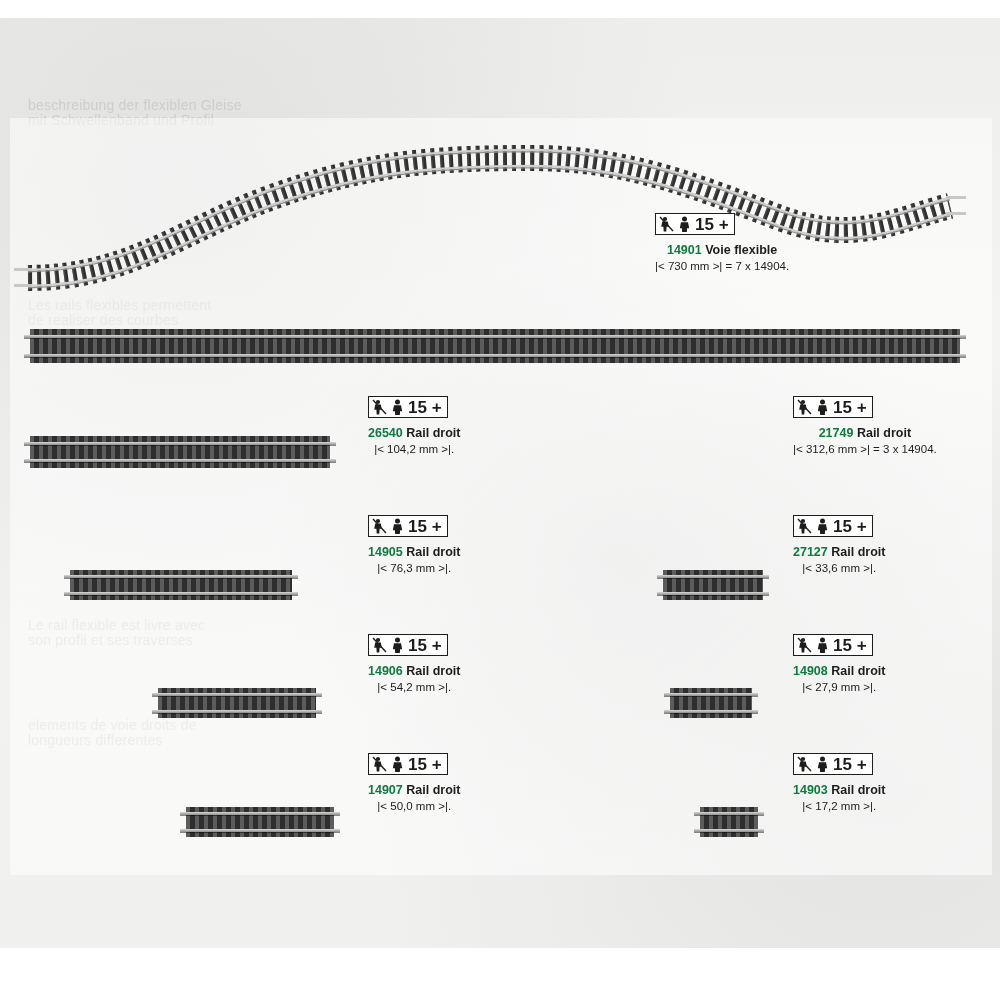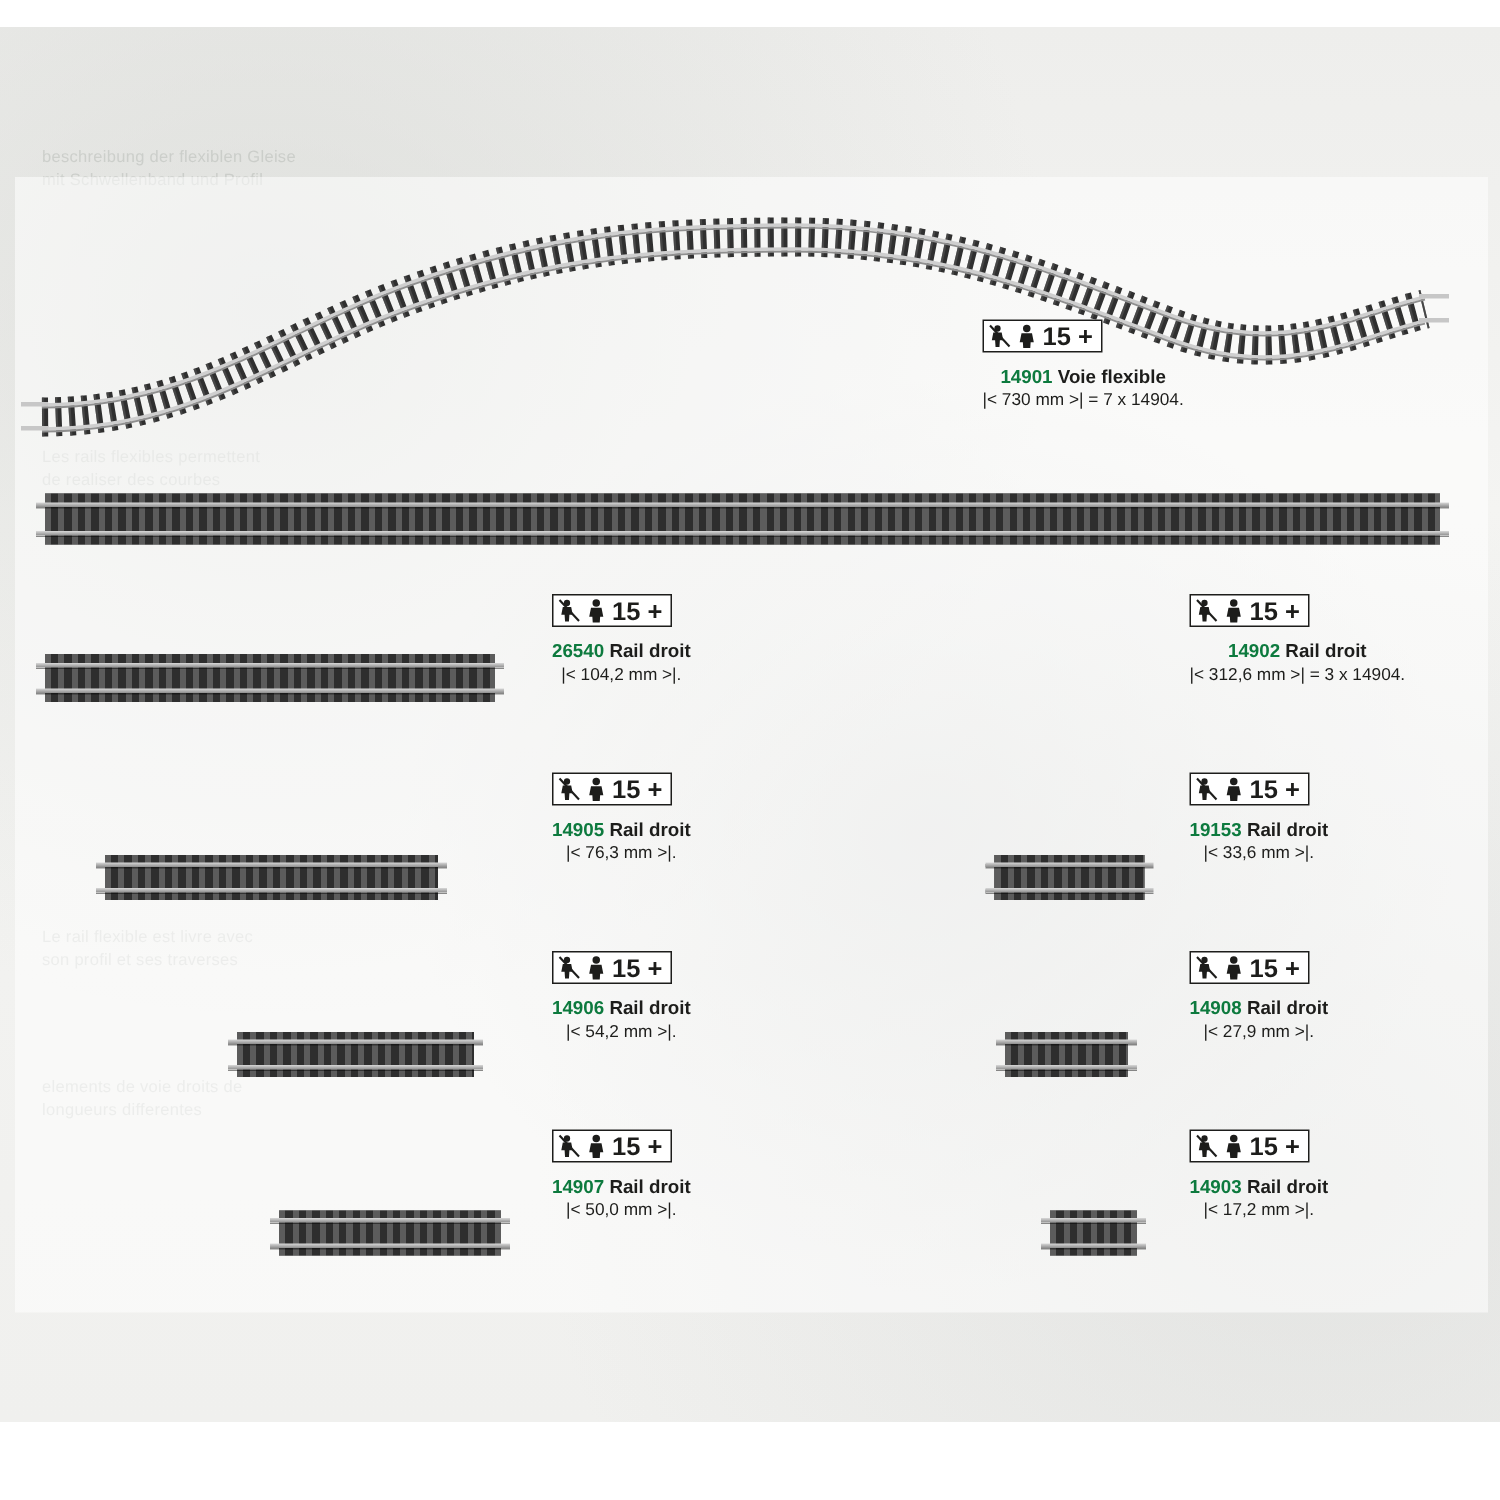--- a/index.html
+++ b/index.html
@@ -39,21 +39,21 @@
   .inner-card{
     position:absolute;left:10px;top:100px;width:980px;height:755px;
     background:rgba(255,255,255,0.55);
     border:1px solid rgba(255,255,255,0.0);
   }
 
   
   .ghost{
     position:absolute;
     color:rgba(150,155,150,0.30);
-    font-size:11px;
+    font-size:14px;
     line-height:15px;
     letter-spacing:.2px;
     white-space:pre;
     pointer-events:none;
     user-select:none;
   }
 
   
   .str{
     position:absolute;
@@ -236,21 +236,21 @@
         </svg>
         <svg width="13" height="16" viewBox="0 0 13 16">
           <g fill="#1d1d1b">
               <circle cx="6.5" cy="3" r="2.5"></circle>
               <path d="M3 6.2h7l1.2 6H9.1l-.4 6H4.3l-.4-6H1.8z"></path>
             </g>
         </svg>
         <span class="age-txt">15 +</span>
       </div>
       <div class="art">
-        <span class="num">14902</span>
+        <span class="num">21749</span>
         <span class="name">Rail droit</span>
       </div>
       <div class="dim">|&lt; 312,6 mm &gt;| = 3 x 14904.</div>
     </div>
 
     <div class="str" style="left:70px;top:552px;width:222px;height:30px;">
       <div class="bed"></div>
       <div class="ties"></div>
       <div class="rail top"></div>
       <div class="rail bot"></div>
@@ -302,21 +302,21 @@
         </svg>
         <svg width="13" height="16" viewBox="0 0 13 16">
           <g fill="#1d1d1b">
               <circle cx="6.5" cy="3" r="2.5"></circle>
               <path d="M3 6.2h7l1.2 6H9.1l-.4 6H4.3l-.4-6H1.8z"></path>
             </g>
         </svg>
         <span class="age-txt">15 +</span>
       </div>
       <div class="art">
-        <span class="num">19153</span>
+        <span class="num">27127</span>
         <span class="name">Rail droit</span>
       </div>
       <div class="dim">|&lt; 33,6 mm &gt;|.</div>
     </div>
 
     <div class="str" style="left:158px;top:670px;width:158px;height:30px;">
       <div class="bed"></div>
       <div class="ties"></div>
       <div class="rail top"></div>
       <div class="rail bot"></div>

